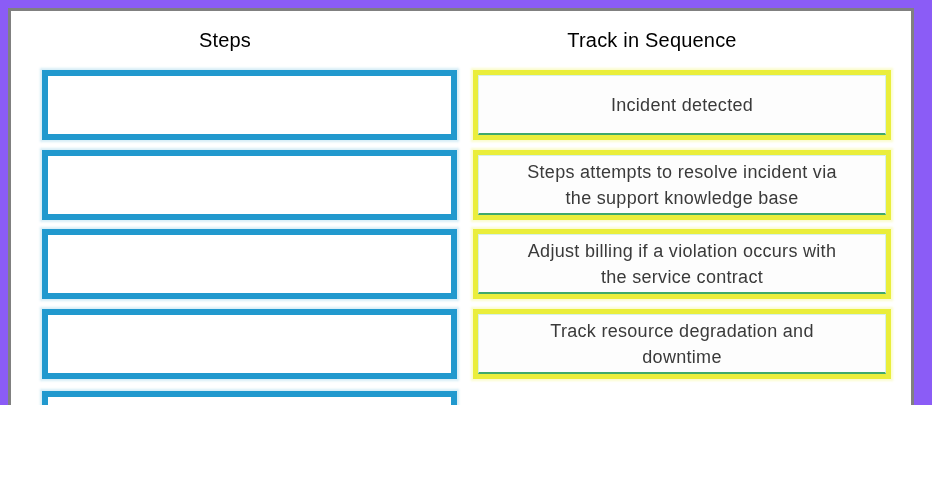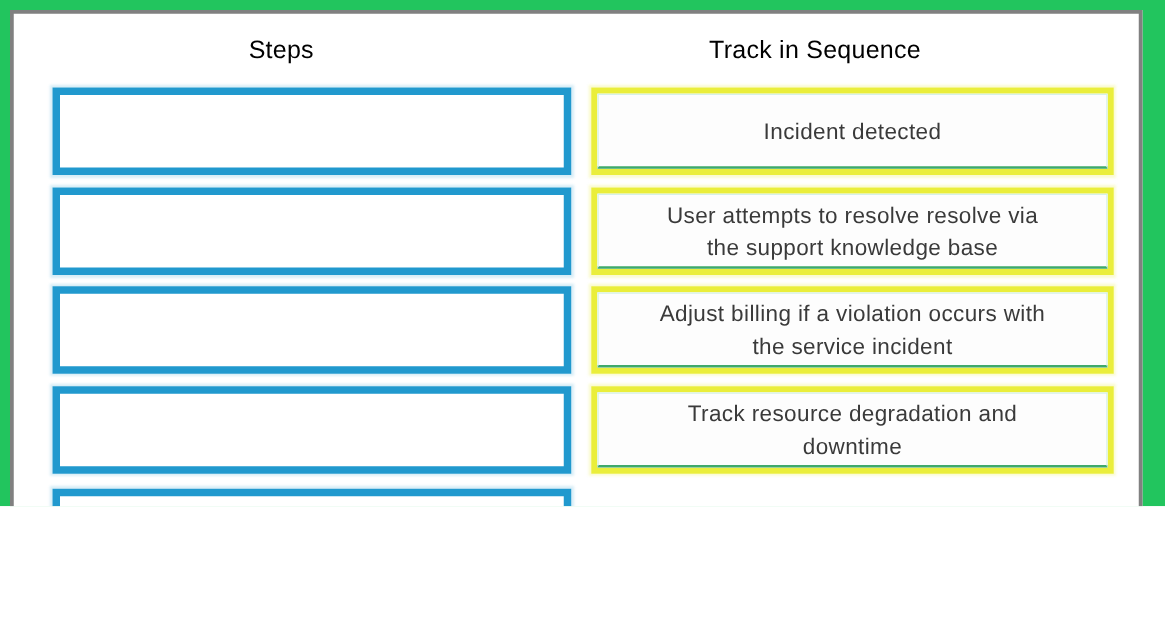--- a/index.html
+++ b/index.html
@@ -5,21 +5,21 @@
   html, body {
     margin: 0;
     padding: 0;
     background: #ffffff;
     font-family: "Liberation Sans", sans-serif;
   }
   .canvas {
     position: relative;
     width: 932px;
     height: 405px;
-    background: #22c55e;
+    background: #8b5cf6;
     overflow: hidden;
   }
   .frame {
     position: absolute;
     left: 8px;
     top: 8px;
     width: 906px;
     height: 474px;
     border: 3px solid #808080;
     box-sizing: border-box;
@@ -102,28 +102,28 @@
   <div class="drop-slot row-3"></div>
   <div class="drop-slot row-4"></div>
 
   <div class="step-card row-0">
     <div class="card-inner">
       <span class="card-label">Incident detected</span>
     </div>
   </div>
   <div class="step-card row-1">
     <div class="card-inner">
-      <span class="card-label">User attempts to resolve resolve via
+      <span class="card-label">Steps attempts to resolve incident via
 the support knowledge base</span>
     </div>
   </div>
   <div class="step-card row-2">
     <div class="card-inner">
       <span class="card-label">Adjust billing if a violation occurs with
-the service incident</span>
+the service contract</span>
     </div>
   </div>
   <div class="step-card row-3">
     <div class="card-inner">
       <span class="card-label">Track resource degradation and
 downtime</span>
     </div>
   </div>
 </div>
 

